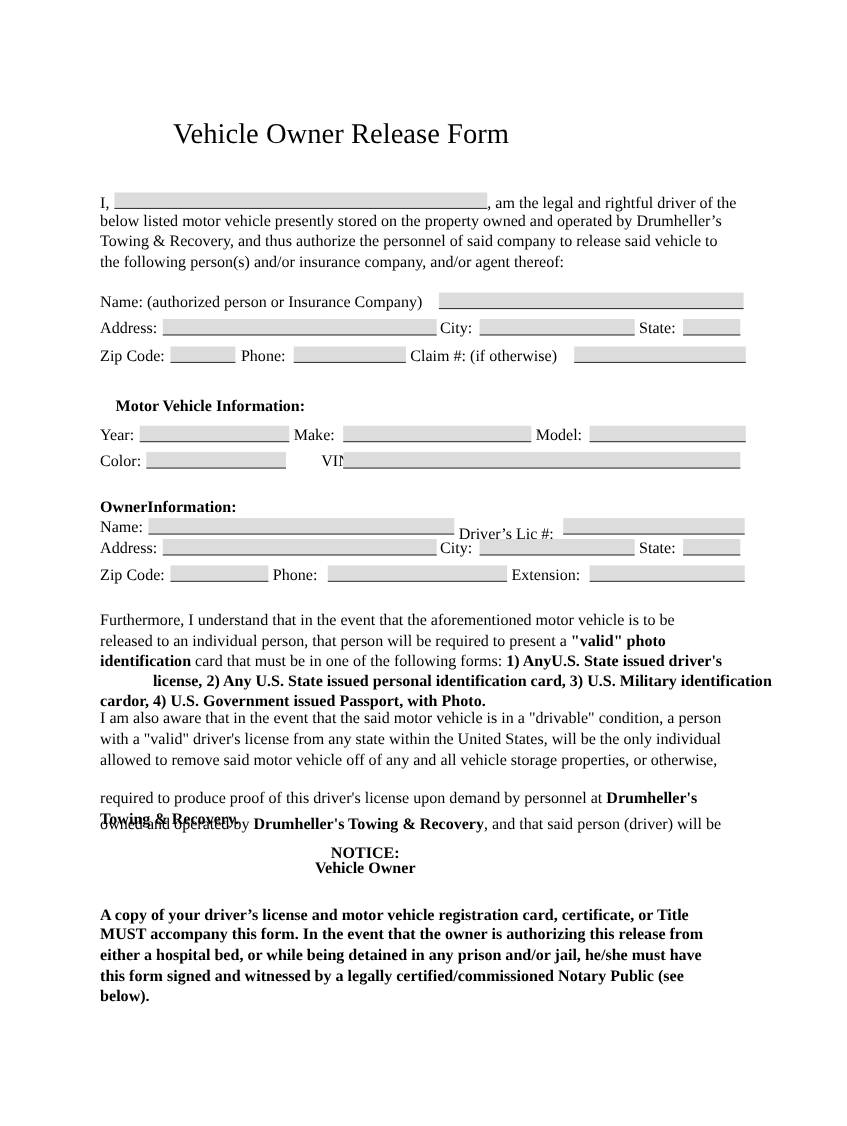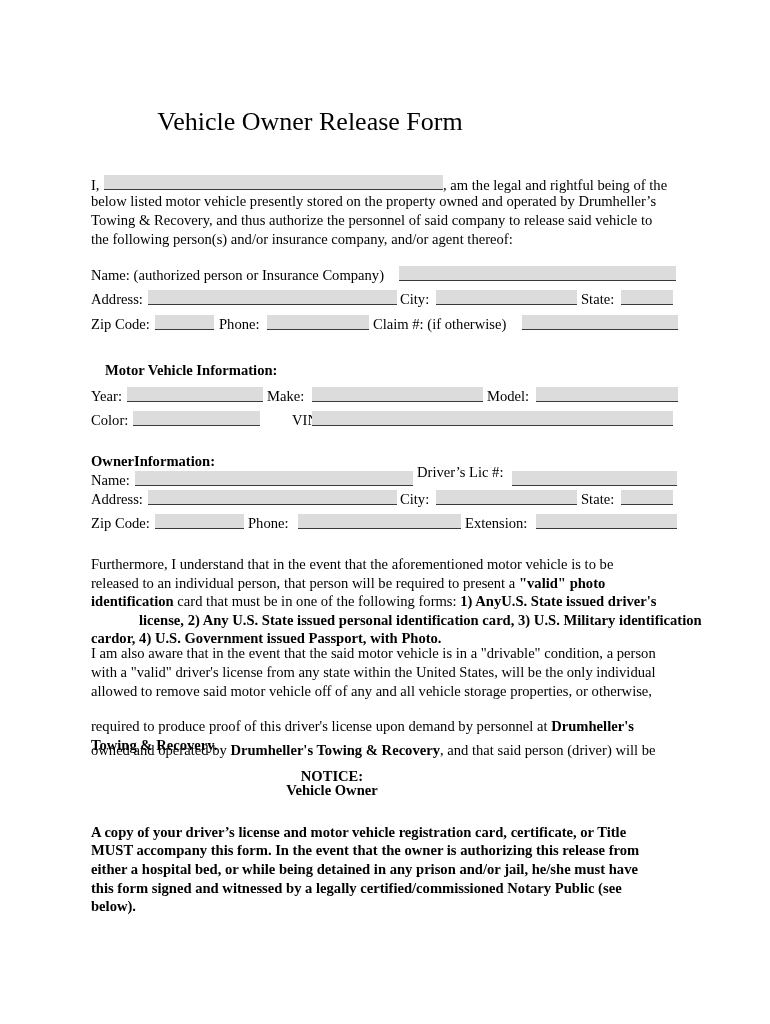--- a/index.html
+++ b/index.html
@@ -19,21 +19,21 @@
   .bold { font-weight: bold; }
   .center { position: absolute; left: 0; width: 664px; text-align: center; font-weight: bold; }
 </style>
 </head>
 <body>
 
 <div class="abs title">Vehicle Owner Release Form</div>
 
 <span class="lbl" style="left:91px;top:177px;">I,</span>
 <div class="field" style="left:104px;top:175px;width:339px;"></div>
-<span class="lbl" style="left:443px;top:177px;">, am the legal and rightful being of the</span>
+<span class="lbl" style="left:443px;top:177px;">, am the legal and rightful driver of the</span>
 <div class="line" style="top:192px;">below listed motor vehicle presently stored on the property owned and operated by Drumheller’s</div>
 <div class="line" style="top:211px;">Towing &amp; Recovery, and thus authorize the personnel of said company to release said vehicle to</div>
 <div class="line" style="top:230px;">the following person(s) and/or insurance company, and/or agent thereof:</div>
 
 <span class="lbl" style="left:91px;top:267px;">Name: (authorized person or Insurance Company)</span>
 <div class="field" style="left:399px;top:266px;width:277px;"></div>
 
 <span class="lbl" style="left:91px;top:291px;">Address:</span>
 <div class="field" style="left:148px;top:290px;width:249px;"></div>
 <span class="lbl" style="left:400px;top:291px;">City:</span>
@@ -57,21 +57,21 @@
 <div class="field" style="left:536px;top:387px;width:142px;"></div>
 
 <span class="lbl" style="left:91px;top:412px;">Color:</span>
 <div class="field" style="left:133px;top:411px;width:127px;"></div>
 <span class="lbl" style="left:264px;top:412px;margin-left:28px;">VIN #:</span>
 <div class="field" style="left:312px;top:411px;width:361px;"></div>
 
 <span class="lbl bold" style="left:91px;top:453px;">OwnerInformation:</span>
 <span class="lbl" style="left:91px;top:472px;">Name:</span>
 <div class="field" style="left:135px;top:471px;width:278px;"></div>
-<span class="lbl" style="left:417px;top:464px;">Driver’s Lic #:</span>
+<span class="lbl" style="left:417px;top:478px;">Driver’s Lic #:</span>
 <div class="field" style="left:512px;top:471px;width:165px;"></div>
 
 <span class="lbl" style="left:91px;top:491px;">Address:</span>
 <div class="field" style="left:148px;top:490px;width:249px;"></div>
 <span class="lbl" style="left:400px;top:491px;">City:</span>
 <div class="field" style="left:436px;top:490px;width:141px;"></div>
 <span class="lbl" style="left:581px;top:491px;">State:</span>
 <div class="field" style="left:621px;top:490px;width:52px;"></div>
 
 <span class="lbl" style="left:91px;top:515px;">Zip Code:</span>

